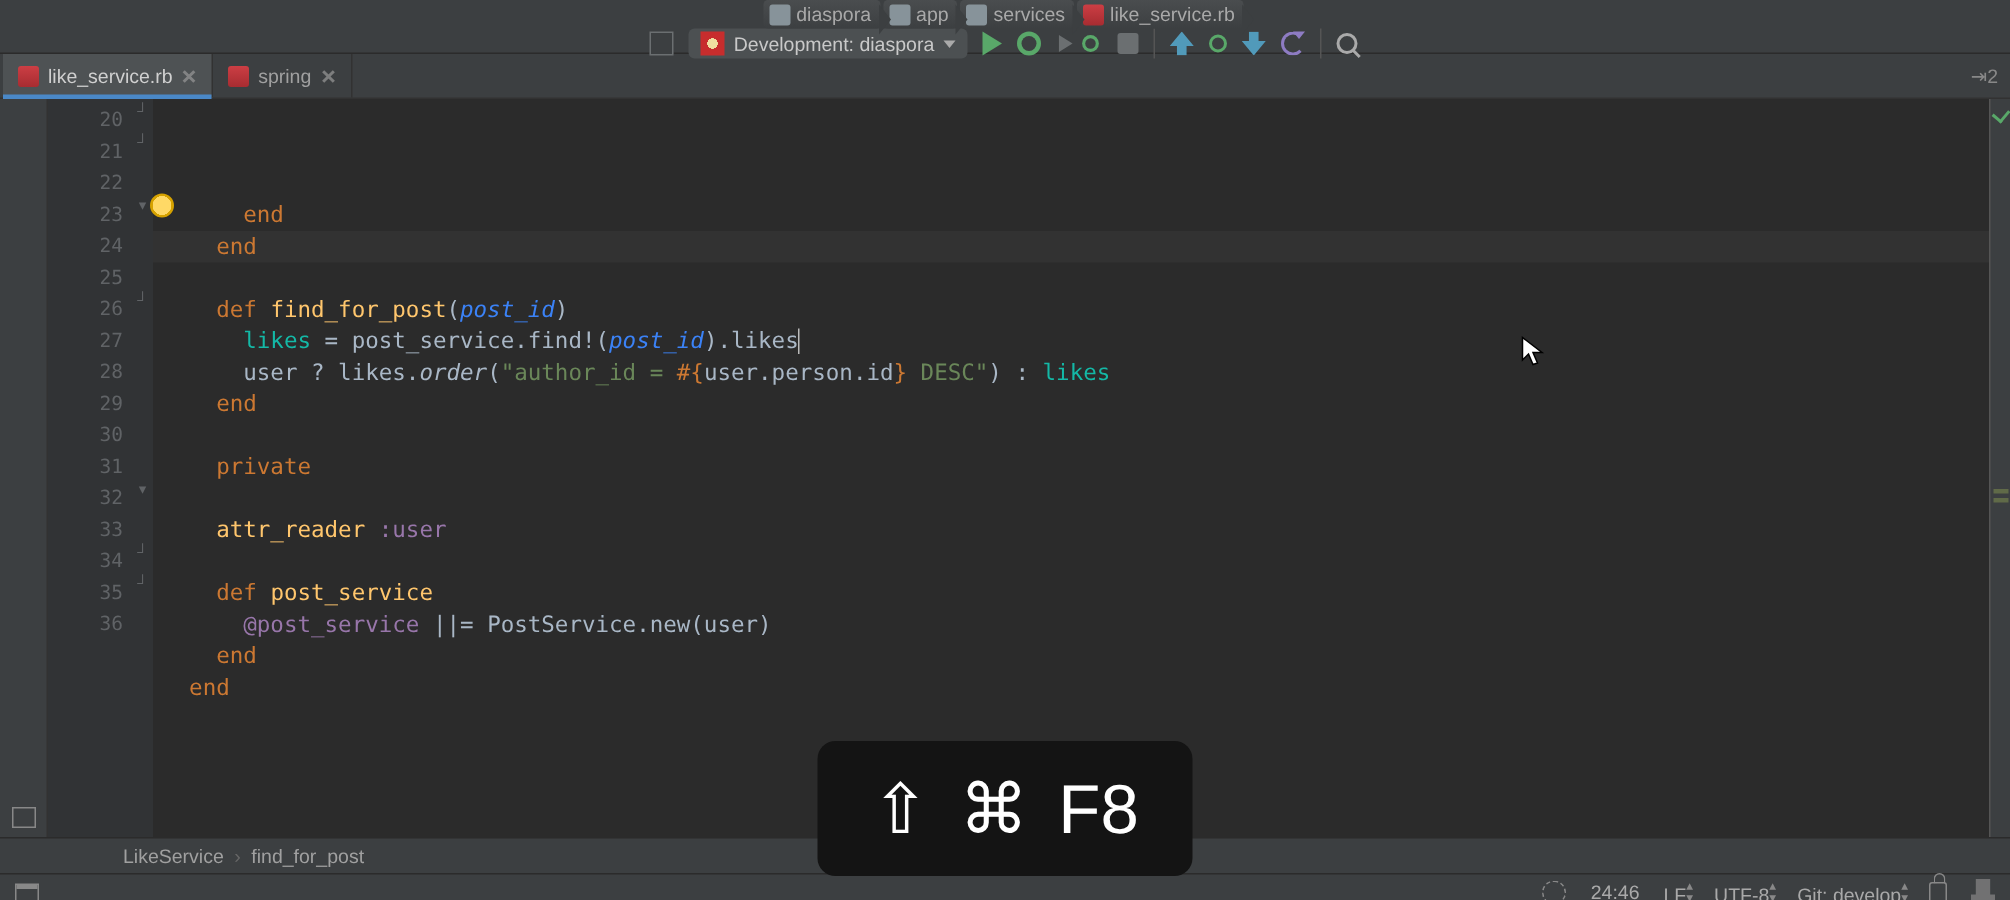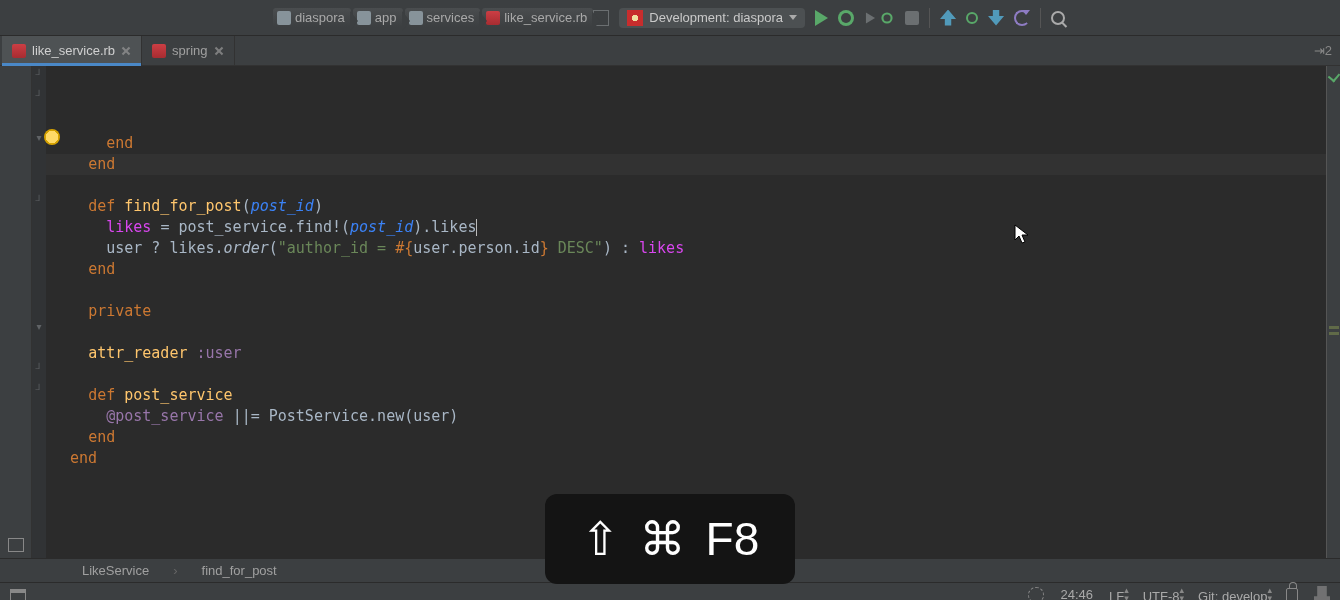--- a/index.html
+++ b/index.html
@@ -1,19 +1,19 @@
 <!DOCTYPE html>
 <html><head>
 <meta charset="utf-8">
 <style>
   * { margin: 0; padding: 0; box-sizing: border-box; }
   html, body { width: 1340px; height: 600px; overflow: hidden; font-family: "Lucida Grande","Segoe UI",sans-serif; font-size: 13px; background: #3c3f41; color: #bbbbbb; }
   .mono { font-family: "Menlo","Consolas",monospace; }
   
-  .navbar { height: 36px; display: flex; align-items: center; justify-content: center; padding: 0 6px 0 4px; background: #3c3f41; border-bottom: 1px solid #2b2b2b; }
+  .navbar { height: 36px; display: flex; align-items: center; justify-content: space-between; padding: 0 6px 0 4px; background: #3c3f41; border-bottom: 1px solid #2b2b2b; flex-direction: column; }
   .breadcrumbs { display: flex; align-items: center; gap: 2px; }
   .crumb { display: flex; align-items: center; gap: 4px; padding: 2px 6px 2px 4px; color: #a9a9a9; cursor: default;
            background: linear-gradient(#4a4d4f,#3c3f41); border-radius: 3px; position: relative; }
   .crumb::after { content:""; position:absolute; right:-7px; top:3px; width:0;height:0; border-top:10px solid transparent;border-bottom:10px solid transparent;border-left:8px solid #3c3f41; z-index:1;}
   .crumb .ficon { width:14px; height:14px; display:inline-block; background:#6a737d; border-radius:2px; position:relative;}
   .crumb .ficon.folder { background: #87939a; }
   .crumb .ficon.rbfile { background: linear-gradient(#cc3e44,#a72c31); }
   .toolbar-right { display:flex; align-items:center; gap:10px; }
   .run-config { display:flex; align-items:center; gap:6px; background:#4c5052; padding:2px 8px; border-radius:4px; color:#c9c9c9;}
   .tri-down { width:0;height:0;border-left:4px solid transparent;border-right:4px solid transparent;border-top:5px solid #aaa; display:inline-block;}
@@ -50,31 +50,31 @@
   .left-strip{width:32px;background:#3c3f41;border-right:1px solid #323232;position:relative;}
   .left-strip .proj-icon{position:absolute;bottom:6px;left:8px;width:16px;height:14px;border:1.5px solid #888;}
   .gutter{width:56px;background:#313335;color:#606366;text-align:right;padding:4px 6px 0 0;line-height:21px;font-size:13px;}
   .fold-col{width:14px;background:#313335;position:relative;}
   .fold-col .fm{position:absolute;left:2px;width:10px;height:10px;color:#606366;font-size:10px;line-height:10px;text-align:center;}
   .code{flex:1;padding:4px 0 0 6px;line-height:21px;font-size:15px;white-space:pre;color:#a9b7c6;position:relative;}
   .hl-line{position:absolute;left:0;right:0;height:21px;background:#323232;z-index:0;}
   .code-line{position:relative;z-index:1;height:21px;}
   .caret{display:inline-block;width:1px;height:17px;background:#bbb;vertical-align:middle;animation:blink 1s step-end infinite;}
   @keyframes blink{50%{opacity:0;}}
-  .kw{color:#cc7832;} .fn{color:#ffc66d;} .param{color:#3b82f6;font-style:italic;} .str{color:#6a8759;} .sym{color:#9876aa;} .ital{font-style:italic;} .lblue{color:#d946ef;}
+  .kw{color:#cc7832;} .fn{color:#ffc66d;} .param{color:#3b82f6;font-style:italic;} .str{color:#6a8759;} .sym{color:#9876aa;} .ital{font-style:italic;} .lblue{color:#14b8a6;}
   .bulb{position:absolute;left:-2px;top:63px;width:16px;height:16px;border-radius:50%;background:radial-gradient(circle,#ffd966 55%,#d6a200 56%);z-index:5;}
   .right-strip{width:14px;background:#3c3f41;border-left:1px solid #555;position:relative;}
   .right-strip .ok{position:absolute;top:6px;left:2px;width:10px;height:8px;border-left:2px solid #59a869;border-bottom:2px solid #59a869;transform:rotate(-50deg);}
   .right-strip .mark{position:absolute;left:2px;width:10px;height:3px;background:#606a48;}
   .cursor-img{position:absolute;left:1014px;top:158px;width:16px;height:22px;pointer-events:none;z-index:10;}
   .cursor-img svg{width:16px;height:22px;}
   
   .key-overlay{position:absolute;left:545px;top:428px;background:#141414;color:#fff;border-radius:12px;padding:18px 36px;font-size:46px;font-weight:300;display:flex;align-items:center;gap:20px;z-index:20;font-family:-apple-system,"Helvetica Neue",sans-serif;}
   
-  .crumb2{height:24px;background:#3c3f41;border-top:1px solid #2b2b2b;display:flex;align-items:center;gap:24px;padding-left:82px;color:#a0a0a0;}
+  .crumb2{height:24px;background:#3c3f41;border-top:1px solid #2b2b2b;display:flex;align-items:center;gap:7px;padding-left:82px;color:#a0a0a0;}
   .crumb2 .sep{color:#666;}
   
   .status{height:24px;background:#3c3f41;border-top:1px solid #2b2b2b;display:flex;align-items:center;justify-content:space-between;padding:0 10px;}
   .status-left{display:flex;gap:10px;align-items:center;}
   .status-left .wmgr{width:16px;height:12px;border:1.5px solid #888;background:linear-gradient(#888 0 3px,transparent 3px);}
   .status-right{display:flex;gap:16px;align-items:center;color:#a9a9a9;}
   .hector{width:16px;height:18px;display:inline-block;background:#888;clip-path:polygon(20% 0,80% 0,80% 60%,100% 60%,100% 100%,0 100%,0 60%,20% 60%);opacity:.7;}
   .updn{font-size:9px;line-height:8px;display:inline-block;color:#888;letter-spacing:-2px;}
   .lock{width:12px;height:14px;border:1.5px solid #888;border-radius:2px;position:relative;display:inline-block;}
   .lock::before{content:"";position:absolute;top:-7px;left:2px;width:6px;height:6px;border:1.5px solid #888;border-bottom:none;border-radius:4px 4px 0 0;}
@@ -138,20 +138,39 @@
       <span class="close"></span>
     </div>
     <div class="spacer"></div>
   <span class="menuchev">⇥2</span>
 </div>
 
 <div class="editor-wrap">
   <div class="left-strip">
     <div class="proj-icon"></div>
   </div>
+  <div class="gutter mono" id="gutter">
+      <div>20</div>
+      <div>21</div>
+      <div>22</div>
+      <div>23</div>
+      <div>24</div>
+      <div>25</div>
+      <div>26</div>
+      <div>27</div>
+      <div>28</div>
+      <div>29</div>
+      <div>30</div>
+      <div>31</div>
+      <div>32</div>
+      <div>33</div>
+      <div>34</div>
+      <div>35</div>
+      <div>36</div>
+    </div>
   <div class="fold-col" id="foldcol">
       <div class="fm" style="top: 4px;">┘</div>
       <div class="fm" style="top: 25px;">┘</div>
       <div class="fm" style="top: 67px;">▾</div>
       <div class="fm" style="top: 130px;">┘</div>
       <div class="fm" style="top: 256px;">▾</div>
       <div class="fm" style="top: 298px;">┘</div>
       <div class="fm" style="top: 319px;">┘</div>
     </div>
   <div class="code mono" id="code"><div class="hl-line" style="top: 88px;"></div>

